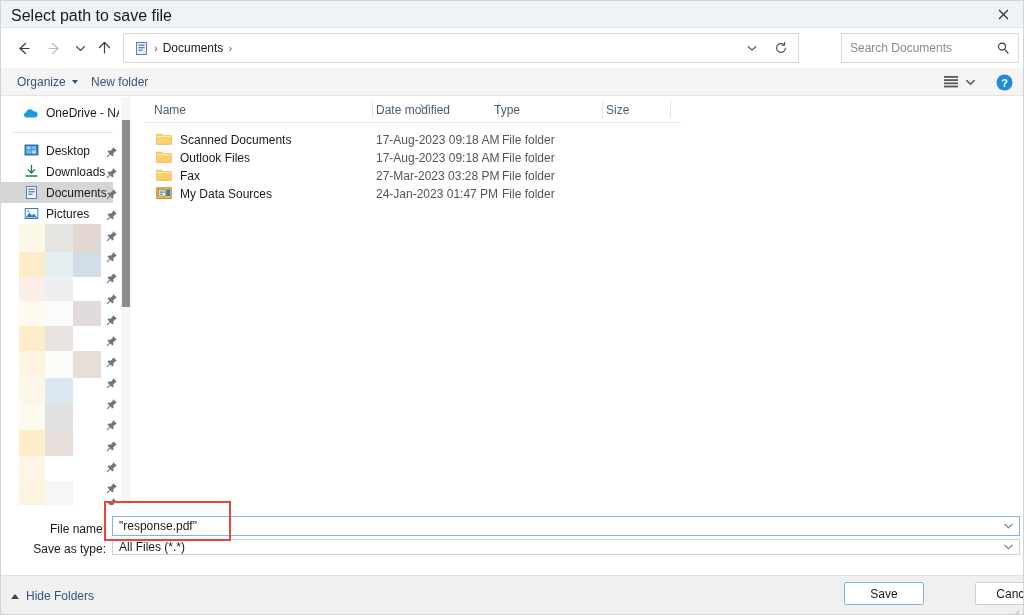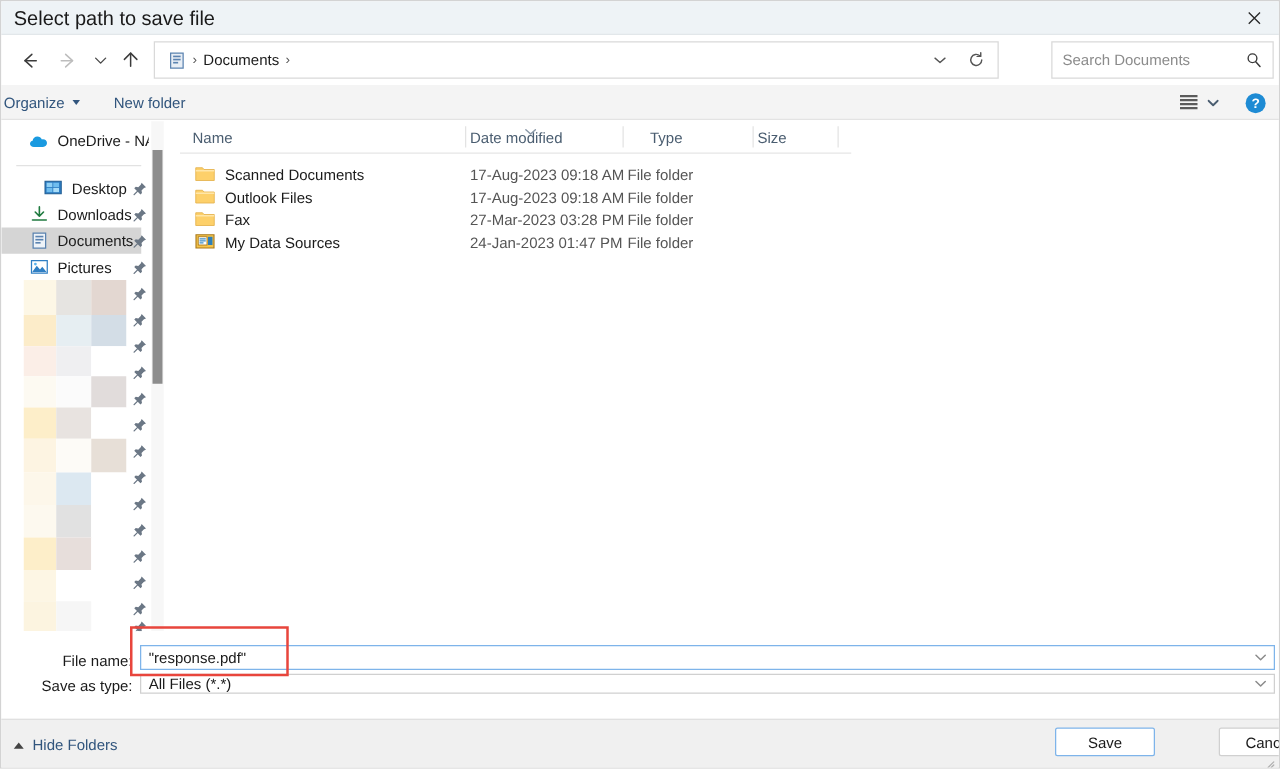--- a/index.html
+++ b/index.html
@@ -146,21 +146,21 @@
   .cmd-item {
     position: absolute;
     top: 4px;
     height: 20px;
     font-size: 12px;
     color: #31557d;
     display: flex;
     align-items: center;
     cursor: default;
   }
-  .cmd-organize { left: 2px; }
+  .cmd-organize { left: 16px; }
   .cmd-newfolder { left: 90px; }
   .caret-dn {
     display: inline-block;
     margin-left: 6px;
     width: 0; height: 0;
     border-left: 3.5px solid transparent;
     border-right: 3.5px solid transparent;
     border-top: 4px solid #31557d;
   }
   .view-btn {
@@ -543,21 +543,21 @@
       <span class="np-icon">
         <svg width="16" height="16" viewBox="0 0 16 16">
           <path d="M4.2 12.5 C2.2 12.5 1 11.3 1 9.9 C1 8.7 1.9 7.7 3.1 7.5 C3.3 5.6 4.9 4.2 6.9 4.2 C8.5 4.2 9.9 5.1 10.5 6.5 C10.8 6.4 11.1 6.35 11.4 6.35 C13.2 6.35 14.6 7.7 14.6 9.4 C14.6 11.1 13.2 12.5 11.4 12.5 Z" fill="#1a9ae0"></path>
         </svg>
       </span>
       <span class="np-label">OneDrive - NAV C</span>
     </div>
 
     <div class="np-divider" style="top:36px;"></div>
 
-    <div class="np-row" style="top:44px;justify-content:center;">
+    <div class="np-row" style="top:44px;">
       <span class="np-icon">
         <svg width="15" height="15" viewBox="0 0 15 15">
           <rect x="1" y="2" width="13" height="10" fill="#2f7fc4" stroke="#1f5b90" stroke-width="0.8"></rect>
           <rect x="2.3" y="3.2" width="4.6" height="3.4" fill="#8fd0f5"></rect>
           <rect x="7.6" y="3.2" width="4.6" height="3.4" fill="#6fbdee"></rect>
           <rect x="2.3" y="7.3" width="4.6" height="3.4" fill="#6fbdee"></rect>
           <rect x="7.6" y="7.3" width="4.6" height="3.4" fill="#a7dcf8"></rect>
         </svg>
       </span>
       <span class="np-label">Desktop</span>
@@ -722,21 +722,21 @@
 
       <div class="col-div" style="left:240px;"></div>
       <div class="col" style="left:244px;">Date modified</div>
       <span class="sort-indicator" style="left:288px;">
         <svg width="9" height="5" viewBox="0 0 9 5">
           <path d="M0.7 0.8 L4.5 4.2 L8.3 0.8" stroke="#8b99a8" stroke-width="1.2" fill="none" stroke-linecap="round" stroke-linejoin="round"></path>
         </svg>
       </span>
 
       <div class="col-div" style="left:366px;"></div>
-      <div class="col" style="left:388px;text-align:right;">Type</div>
+      <div class="col" style="left:362px;text-align:right;">Type</div>
 
       <div class="col-div" style="left:470px;"></div>
       <div class="col" style="left:474px;">Size</div>
 
       <div class="col-div" style="left:538px;"></div>
     </div>
     <div class="hdr-underline"></div>
 
     <div class="file-row" style="top:32px; width:892px;">
       <span class="file-icon">

